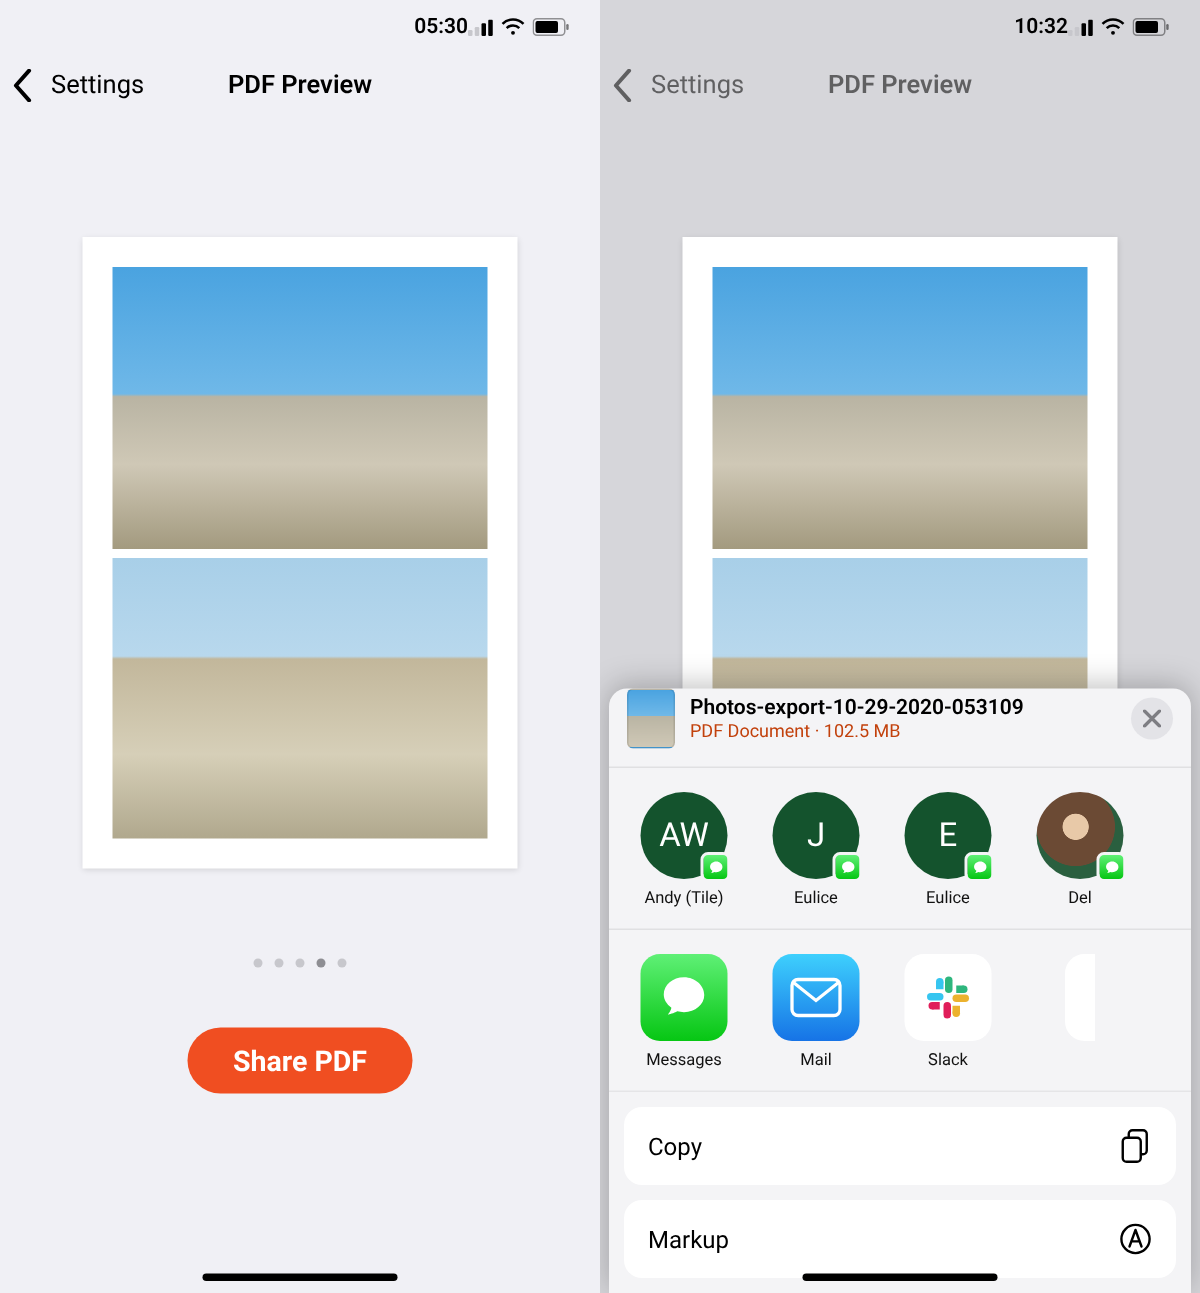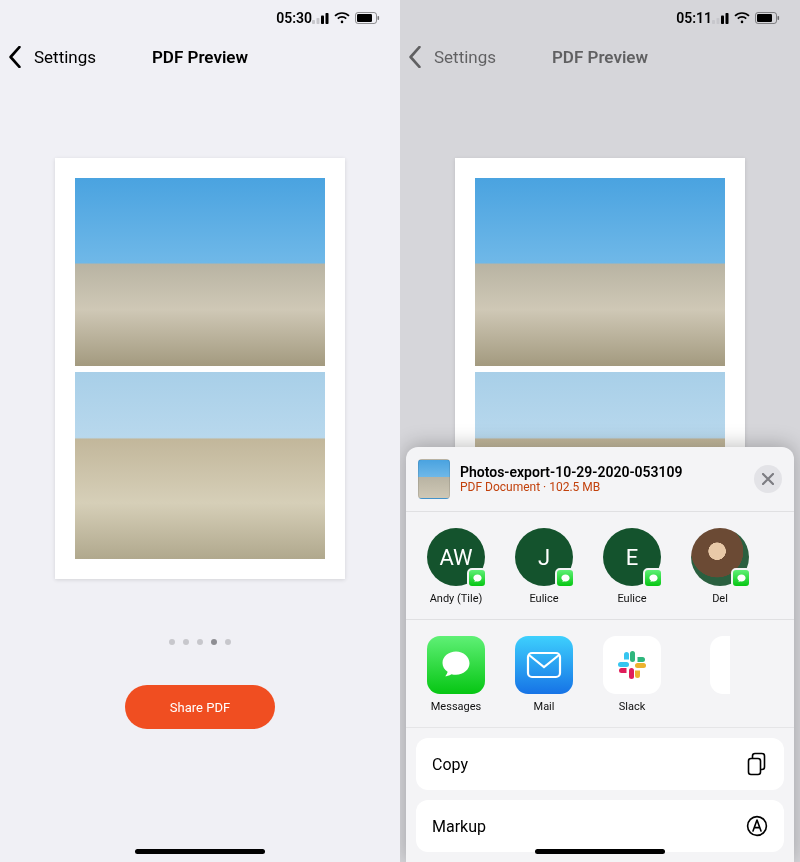--- a/index.html
+++ b/index.html
@@ -67,34 +67,34 @@
     width: 6px; height: 6px; border-radius: 50%;
     background: #c7c7cc;
   }
   .dot.active { background: #8e8e93; }
   .share-btn {
     margin: 40px auto 0;
     background: #f04e21;
     color: #fff;
     width: 150px; height: 44px; border-radius: 22px;
     display: flex; align-items: center; justify-content: center;
-    font-size: 13px; font-weight: 400;
+    font-size: 19px; font-weight: 700;
   }
   .home-indicator {
     position: absolute; bottom: 8px; left: 50%; transform: translateX(-50%);
     width: 130px; height: 5px; border-radius: 3px; background: #000;
   }
 
   .right .page-preview { margin-top: 80px; }
 
   .share-sheet {
     position: absolute; left: 6px; right: 6px; bottom: 0;
     background: #f4f4f6;
     border-radius: 12px 12px 0 0;
-    padding-top: 12px;
+    padding-top: 0;
     box-shadow: 0 -2px 20px rgba(0,0,0,0.25);
   }
   .sheet-header {
     display: flex; align-items: center; gap: 10px;
     padding: 0 12px 12px;
     border-bottom: 1px solid rgba(0,0,0,0.08);
   }
   .thumb {
     width: 32px; height: 40px; border-radius: 4px;
     background: linear-gradient(180deg,#4aa3e0 0%,#6fb8e8 45%,#b9b4a3 46%,#cfc8b6 100%);
@@ -204,21 +204,21 @@
     </div>
     <div class="share-btn">
       <span>Share PDF</span>
     </div>
   </div>
   <div class="home-indicator"></div>
 </div>
 
 <div class="phone right">
   <div class="status-bar">
-    <span>05:11</span>
+    <span>10:32</span>
     <span class="status-right">
       <svg width="17" height="11" viewBox="0 0 17 11">
           <rect x="0" y="7" width="3" height="4" rx="0.8" fill="#c7c7cc"></rect>
           <rect x="4.5" y="5" width="3" height="6" rx="0.8" fill="#c7c7cc"></rect>
           <rect x="9" y="2.5" width="3" height="8.5" rx="0.8" fill="#000"></rect>
           <rect x="13.5" y="0" width="3" height="11" rx="0.8" fill="#000"></rect>
         </svg>
       <svg width="16" height="12" viewBox="0 0 16 12">
           <path d="M8 11.2a1.3 1.3 0 100-2.6 1.3 1.3 0 000 2.6zM4.4 7.3a5.1 5.1 0 017.2 0l1.2-1.2a6.8 6.8 0 00-9.6 0l1.2 1.2zM1.6 4.5a9 9 0 0112.8 0L15.6 3.3a10.8 10.8 0 00-15.2 0L1.6 4.5z" fill="#000"></path>
         </svg>

